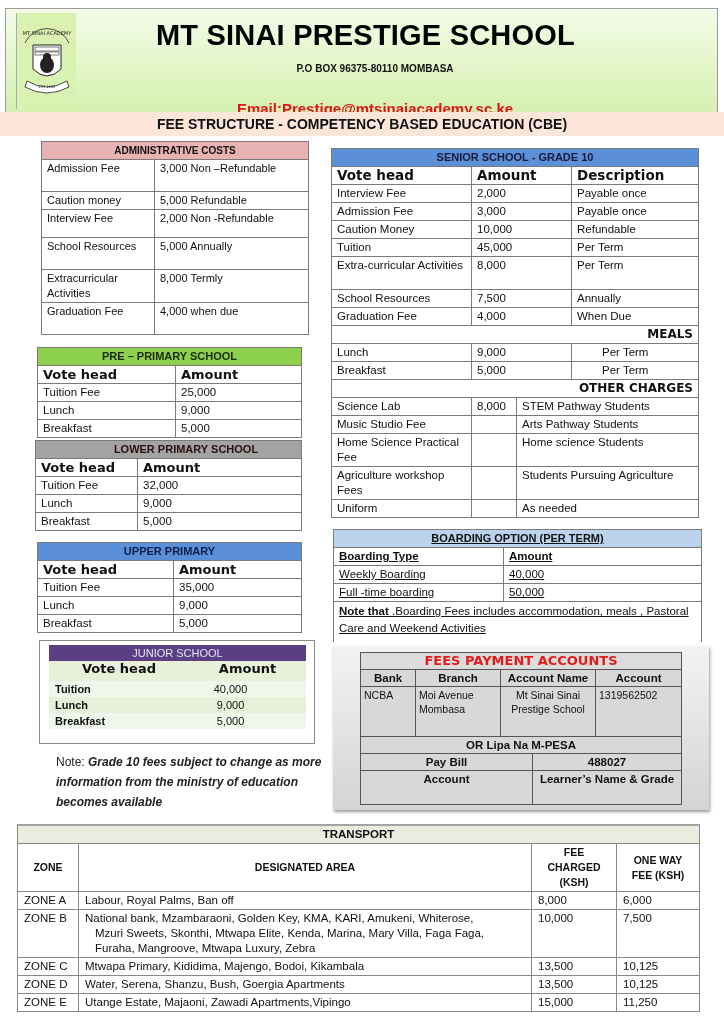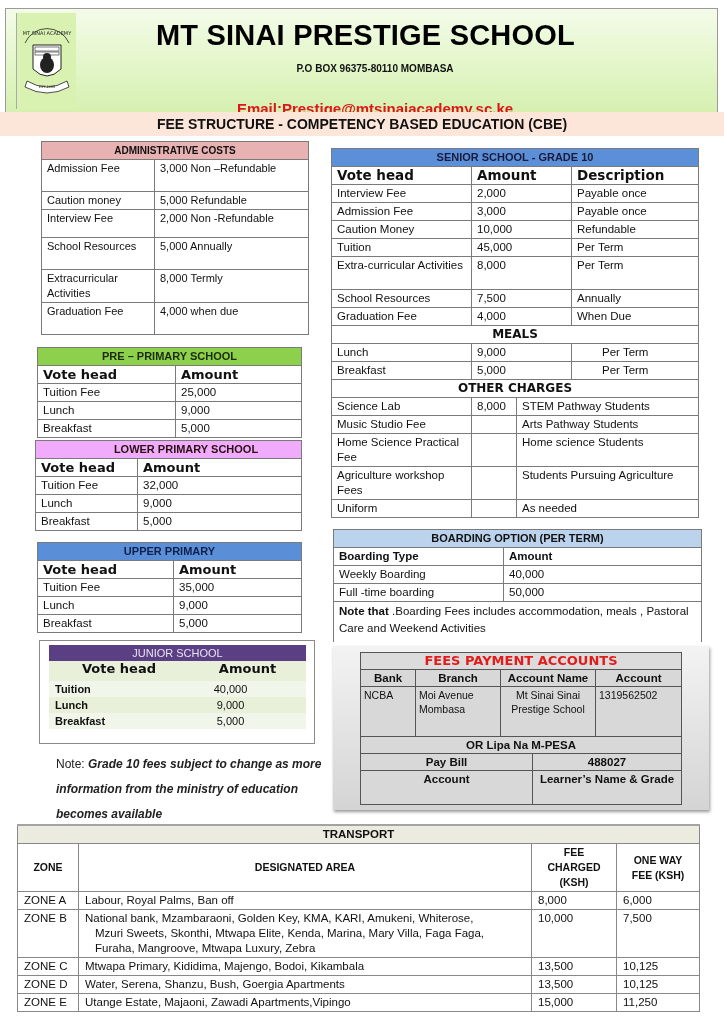--- a/index.html
+++ b/index.html
@@ -30,53 +30,53 @@
   #admin { left: 41px; top: 141px; width: 268px; font-size: 11px; }
   #admin .cap { background: #e8b2b2; font-size: 10px; height: 17px; padding: 1px; }
   #admin td { height: 16px; line-height: 15px; }
   #admin td.c1 { width: 113px; }
 
   
   #senior { left: 331px; top: 148px; width: 368px; font-size: 11.5px; }
   #senior .cap { background: #5b8fd8; color: #1a1a3a; font-size: 11px; height: 18px; }
   #senior td { height: 17px; line-height: 15px; padding: 1px 5px; }
   #senior .hdr td { font-weight: bold; font-size: 13.5px; font-family: "DejaVu Sans", sans-serif; }
-  #senior .sec td { text-align: center; font-weight: bold; font-size: 12px; font-family: "DejaVu Sans", sans-serif; }
+  #senior .sec td { text-align: right; font-weight: bold; font-size: 12px; font-family: "DejaVu Sans", sans-serif; }
 
   .small-tbl { font-size: 11.5px; }
   .small-tbl td { height: 17px; line-height: 15px; }
   .small-tbl .hdr td { font-weight: bold; font-size: 13px; font-family: "DejaVu Sans", sans-serif; }
   .small-tbl .cap { height: 17px; font-size: 11px; }
   #pre { left: 37px; top: 347px; width: 265px; }
   #pre .cap { background: #8cd04b; color: #1b2b0b; }
   #lower { left: 35px; top: 440px; width: 267px; }
-  #lower .cap { background: #f0abfc; color: #2a0f0f; padding-left: 40px; }
+  #lower .cap { background: #a3a3a3; color: #2a0f0f; padding-left: 40px; }
   #upper { left: 37px; top: 542px; width: 265px; }
   #upper .cap { background: #5a8fd8; color: #0f1f4a; }
 
   
   .junior-frame { position: absolute; left: 39px; top: 640px; width: 276px; height: 104px; border: 1px solid #8a8a8a; background: #fff; }
   #junior { left: 9px; top: 4px; width: 257px; font-size: 11px; }
   #junior td { border: none; height: 16px; padding: 0 6px; line-height: 16px; }
   #junior .cap { background: #5b3f84; color: #e9e3f3; font-weight: normal; font-size: 11px; height: 16px; }
   #junior .hdr td { font-weight: bold; font-size: 13px; text-align: center; font-family: "DejaVu Sans", sans-serif; background: #e8f0da; height: 20px; }
   #junior .r td { background: #f1f6ea; }
   #junior .r.alt td { background: #e8f0da; }
   #junior .r td.c1 { font-weight: bold; }
   #junior .r td.c2 { text-align: center; padding-right: 40px; }
 
-  .note { position: absolute; left: 56px; top: 752px; width: 270px; font-size: 12px; line-height: 25px; color: #222; }
+  .note { position: absolute; left: 56px; top: 752px; width: 270px; font-size: 12px; line-height: 20px; color: #222; }
   .note b { font-weight: normal; }
   .note i { font-weight: bold; font-style: italic; }
 
   
   .boarding-frame { position: absolute; left: 333px; top: 529px; width: 369px; height: 112px; border-right: 1px solid #888; }
   #boarding { left: 0; top: 0; width: 369px; font-size: 11.5px; }
   #boarding .cap { background: #bcd3ee; font-size: 11px; height: 17px; }
-  #boarding td { height: 17px; line-height: 15px; }
+  #boarding td { height: 17px; line-height: 15px; text-decoration: underline; }
   #boarding .hdr td { font-weight: bold; }
   #boarding td.note-cell { border-bottom: none; line-height: 17px; height: 40px; }
 
   
   .payment-frame { position: absolute; left: 333px; top: 646px; width: 376px; height: 164px;
     background: linear-gradient(180deg, #f3f3f3 0%, #d4d4d4 100%); box-shadow: 1px 2px 3px #999; }
   #payment { left: 27px; top: 6px; width: 322px; font-size: 10.5px; background: #d8d8d8; }
   #payment td { border: 1px solid #555; height: 16px; line-height: 14px; padding: 1px 3px; }
   #payment .cap { color: #e41b1b; font-size: 13px; font-weight: bold; font-family: "DejaVu Sans", sans-serif; background: #dcdcdc; }
   #payment .hdr td { text-align: center; font-weight: bold; font-size: 11.5px; }

